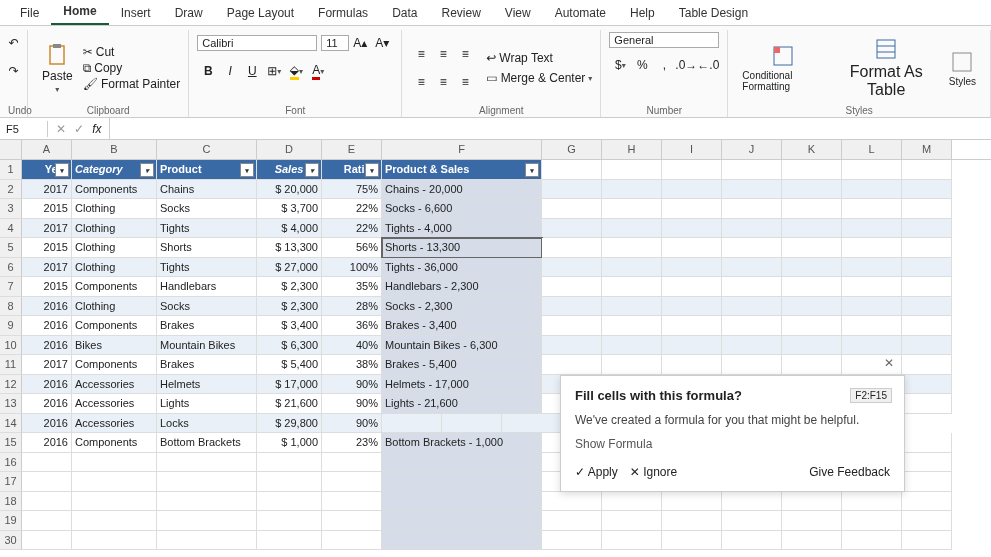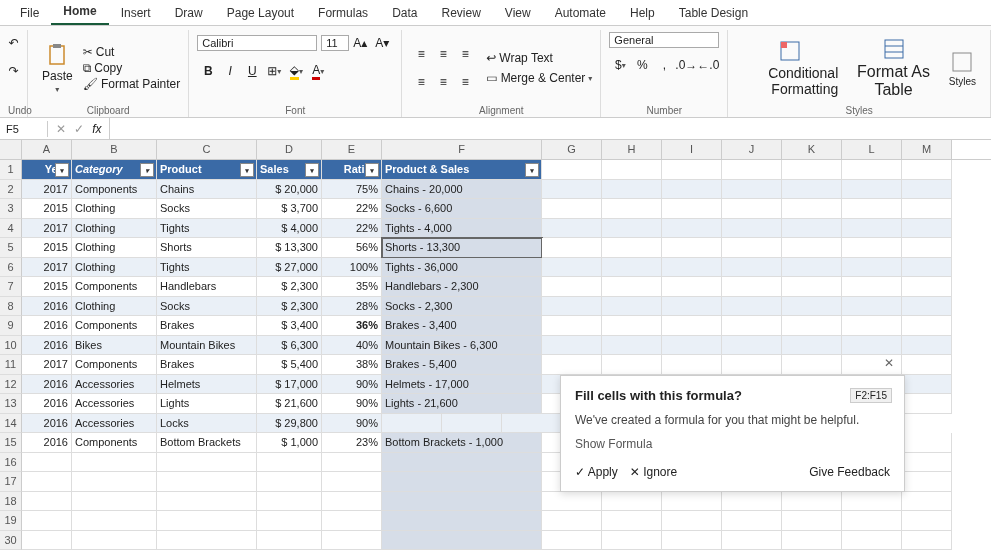--- a/index.html
+++ b/index.html
@@ -163,21 +163,21 @@
     </div>
     <div class="group-label">Number</div>
   </div>
   <div class="group">
     <div class="group-body">
       <div class="bigbtn">
         <svg viewBox="0 0 24 24">
             <rect x="3" y="3" width="18" height="18" fill="none" stroke="#3a6aa6"></rect>
             <rect x="3" y="3" width="6" height="6" fill="#e66"></rect>
           </svg>
-        <span style="font-size:14px;text-align:right;">Conditional Formatting</span>
+        <span style="font-size:10px;text-align:left;">Conditional Formatting</span>
       </div>
       <div class="bigbtn">
         <svg viewBox="0 0 24 24">
             <rect x="3" y="3" width="18" height="18" fill="none" stroke="#3a6aa6"></rect>
             <line x1="3" y1="9" x2="21" y2="9" stroke="#3a6aa6"></line>
             <line x1="3" y1="15" x2="21" y2="15" stroke="#3a6aa6"></line>
           </svg>
         <span style="font-size:16px;text-align:center;">Format As Table</span>
       </div>
       <div class="bigbtn">
@@ -217,21 +217,21 @@
       <div class="ch" style="width: 60px;">K</div>
       <div class="ch" style="width: 60px;">L</div>
       <div class="ch" style="width: 50px;">M</div>
     </div>
   <div id="rows">
       <div class="row">
         <div class="rh">1</div>
         <div class="cell thdr" style="width: 50px; text-align: right;">Year<span class="dd">▾</span></div>
         <div class="cell thdr" style="width: 85px; font-style: italic;">Category<span class="dd">▾</span></div>
         <div class="cell thdr" style="width: 100px;">Product<span class="dd">▾</span></div>
-        <div class="cell thdr" style="width: 65px; text-align: left;">Sales<span class="dd">▾</span></div>
+        <div class="cell thdr" style="width: 65px; text-align: center; font-style: italic;">Sales<span class="dd">▾</span></div>
         <div class="cell thdr" style="width: 60px; text-align: right;">Rating<span class="dd">▾</span></div>
         <div class="cell thdr" style="width: 160px;">Product &amp; Sales<span class="dd">▾</span></div>
         <div class="cell " style="width: 60px;"></div>
         <div class="cell " style="width: 60px;"></div>
         <div class="cell " style="width: 60px;"></div>
         <div class="cell " style="width: 60px;"></div>
         <div class="cell " style="width: 60px;"></div>
         <div class="cell " style="width: 60px;"></div>
         <div class="cell " style="width: 50px;"></div>
       </div>
@@ -346,21 +346,21 @@
         <div class="cell r-even" style="width: 60px;"></div>
         <div class="cell r-even" style="width: 60px;"></div>
         <div class="cell r-even" style="width: 50px;"></div>
       </div>
       <div class="row">
         <div class="rh">9</div>
         <div class="cell r-odd" style="width: 50px; text-align: right;">2016</div>
         <div class="cell r-odd" style="width: 85px;">Components</div>
         <div class="cell r-odd" style="width: 100px;">Brakes</div>
         <div class="cell r-odd" style="width: 65px; text-align: right;">$  3,400</div>
-        <div class="cell r-odd" style="width: 60px; text-align: right; font-weight: bold;">36%</div>
+        <div class="cell r-odd" style="width: 60px; text-align: right;">36%</div>
         <div class="cell r-odd r-sel" style="width: 160px;">Brakes - 3,400</div>
         <div class="cell r-odd" style="width: 60px;"></div>
         <div class="cell r-odd" style="width: 60px;"></div>
         <div class="cell r-odd" style="width: 60px;"></div>
         <div class="cell r-odd" style="width: 60px;"></div>
         <div class="cell r-odd" style="width: 60px;"></div>
         <div class="cell r-odd" style="width: 60px;"></div>
         <div class="cell r-odd" style="width: 50px;"></div>
       </div>
       <div class="row">

